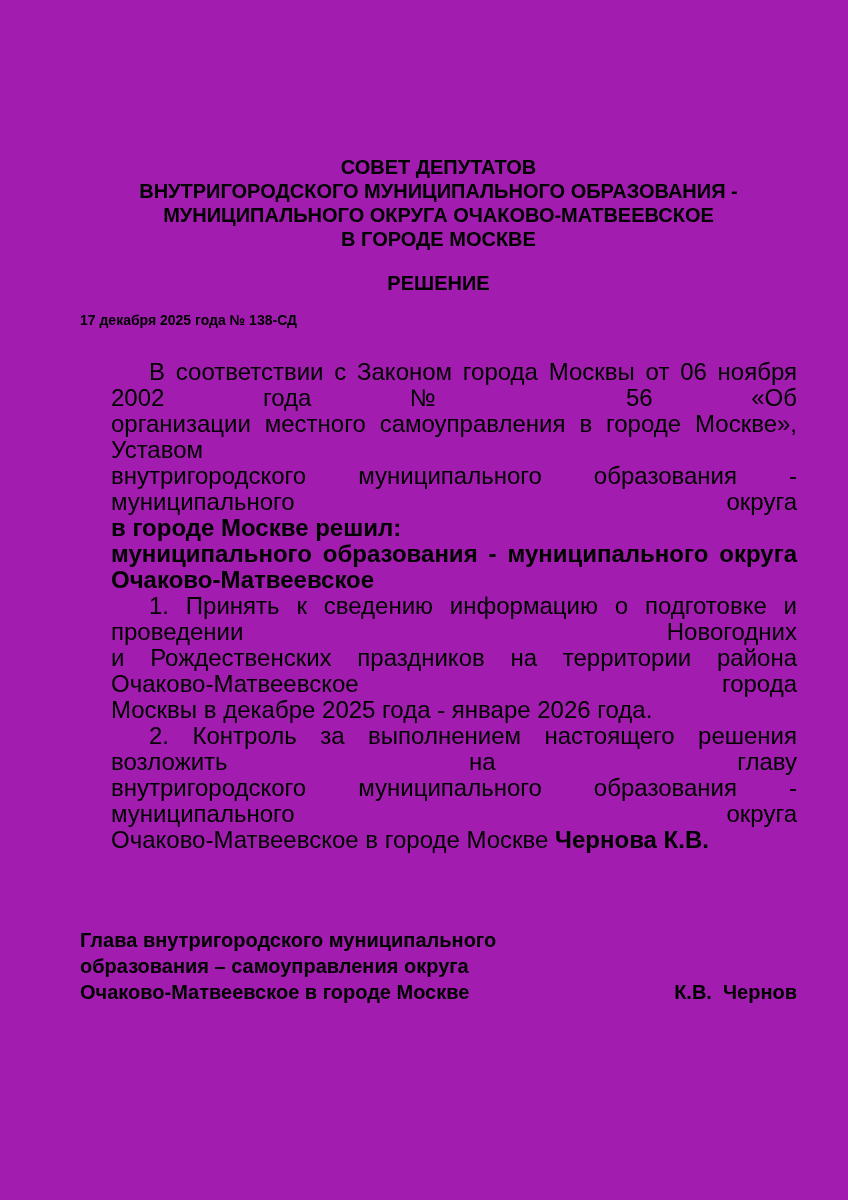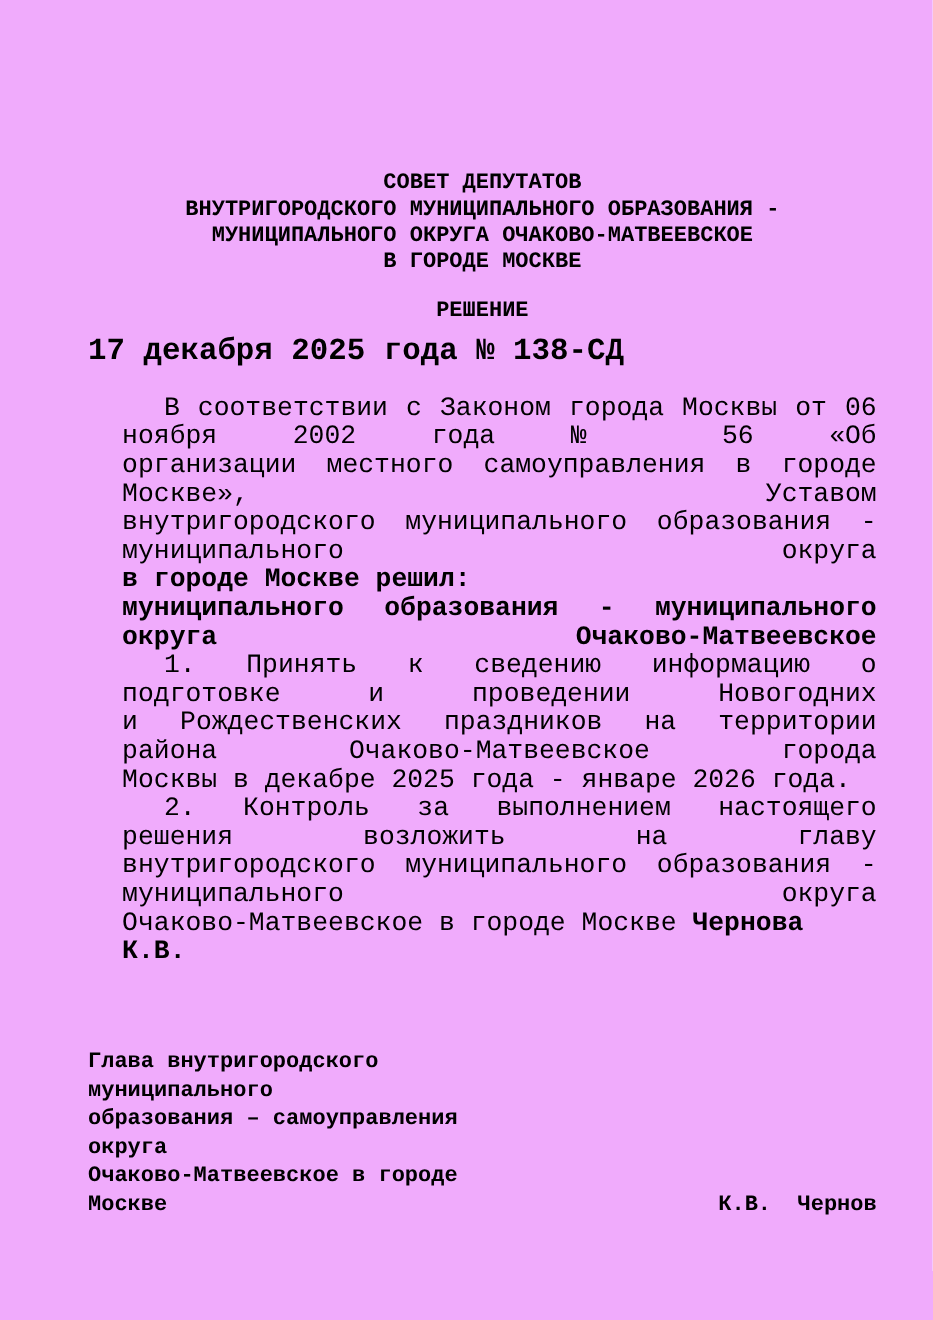--- a/index.html
+++ b/index.html
@@ -6,43 +6,43 @@
     margin: 0;
     padding: 0;
     background: #ffffff;
   }
   .page {
     position: relative;
     width: 848px;
     height: 1200px;
     box-sizing: border-box;
     padding: 155px 51px 0 80px;
-    background: #f0abfc;
+    background: #a21caf;
     color: #000000;
-    font-family: Liberation Mono, monospace;
+    font-family: Liberation Sans, sans-serif;
     overflow: hidden;
   }
   
   .org-header {
     text-align: center;
     font-weight: bold;
     font-size: 20px;
     line-height: 24px;
   }
   .doc-type {
     margin-top: 20px;
     text-align: center;
     font-weight: bold;
     font-size: 20px;
     line-height: 24px;
   }
   .date-line {
     margin-top: 12px;
     font-weight: bold;
-    font-size: 28px;
+    font-size: 14px;
     line-height: 26px;
   }
   
   .subject {
     margin-top: 98px;
     width: 320px;
     font-weight: bold;
     font-size: 20px;
     line-height: 27px;
   }

